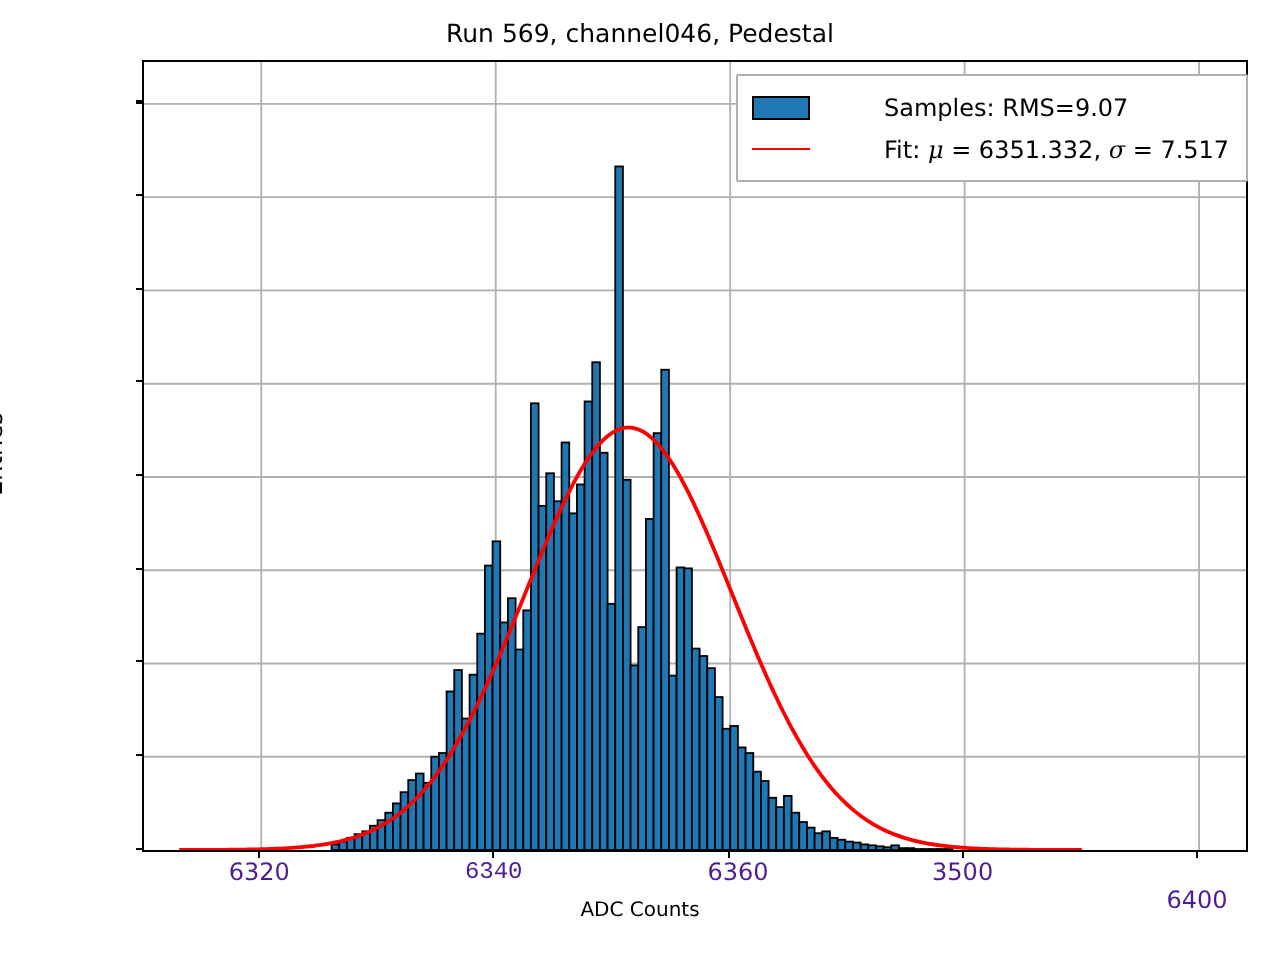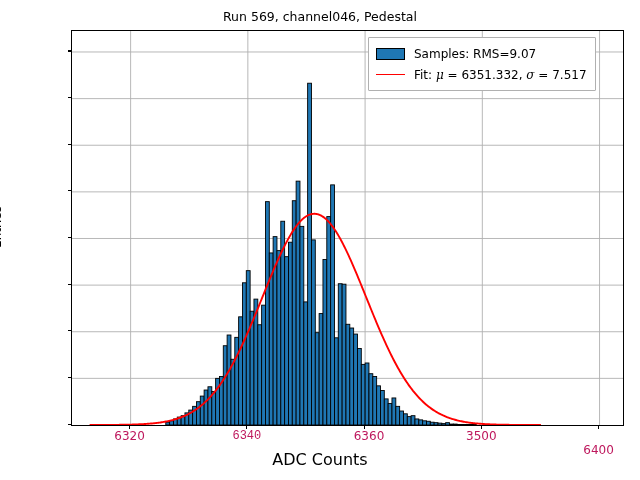--- a/index.html
+++ b/index.html
@@ -49,57 +49,58 @@
     left: 0;
     top: 0;
     width: 640px;
     height: 480px;
     pointer-events: none;
   }
   .xtick-label {
     position: absolute;
     top: 429px;
     font-size: 12px;
-    color: #be185d;
+    color: #4c1d95;
     transform: translateX(-50%);
     white-space: nowrap;
   }
   #ylabel {
     position: absolute;
     left: -3px;
     top: 227px;
     font-size: 12px;
     color: #000000;
     transform: translate(-50%, -50%) rotate(-90deg);
     transform-origin: center center;
     white-space: nowrap;
   }
   #xlabel {
     position: absolute;
     left: 0;
     top: 450px;
     width: 640px;
     text-align: center;
-    font-size: 16px;
+    font-size: 10px;
     color: #000000;
   }
   #legend {
     position: absolute;
     left: 368px;
     top: 37px;
     background: #ffffff;
     border: 0.9px solid #b0b0b0;
     border-radius: 1px;
     padding: 5px 8px 5px 7px;
     box-sizing: border-box;
   }
   .legend-row {
     display: flex;
     align-items: center;
     height: 21px;
+    gap: 28px;
   }
   .legend-swatch-patch {
     width: 29px;
     height: 12px;
     background: #1f77b4;
     border: 1.1px solid #000000;
     box-sizing: border-box;
     margin-right: 9px;
     flex: 0 0 auto;
   }

